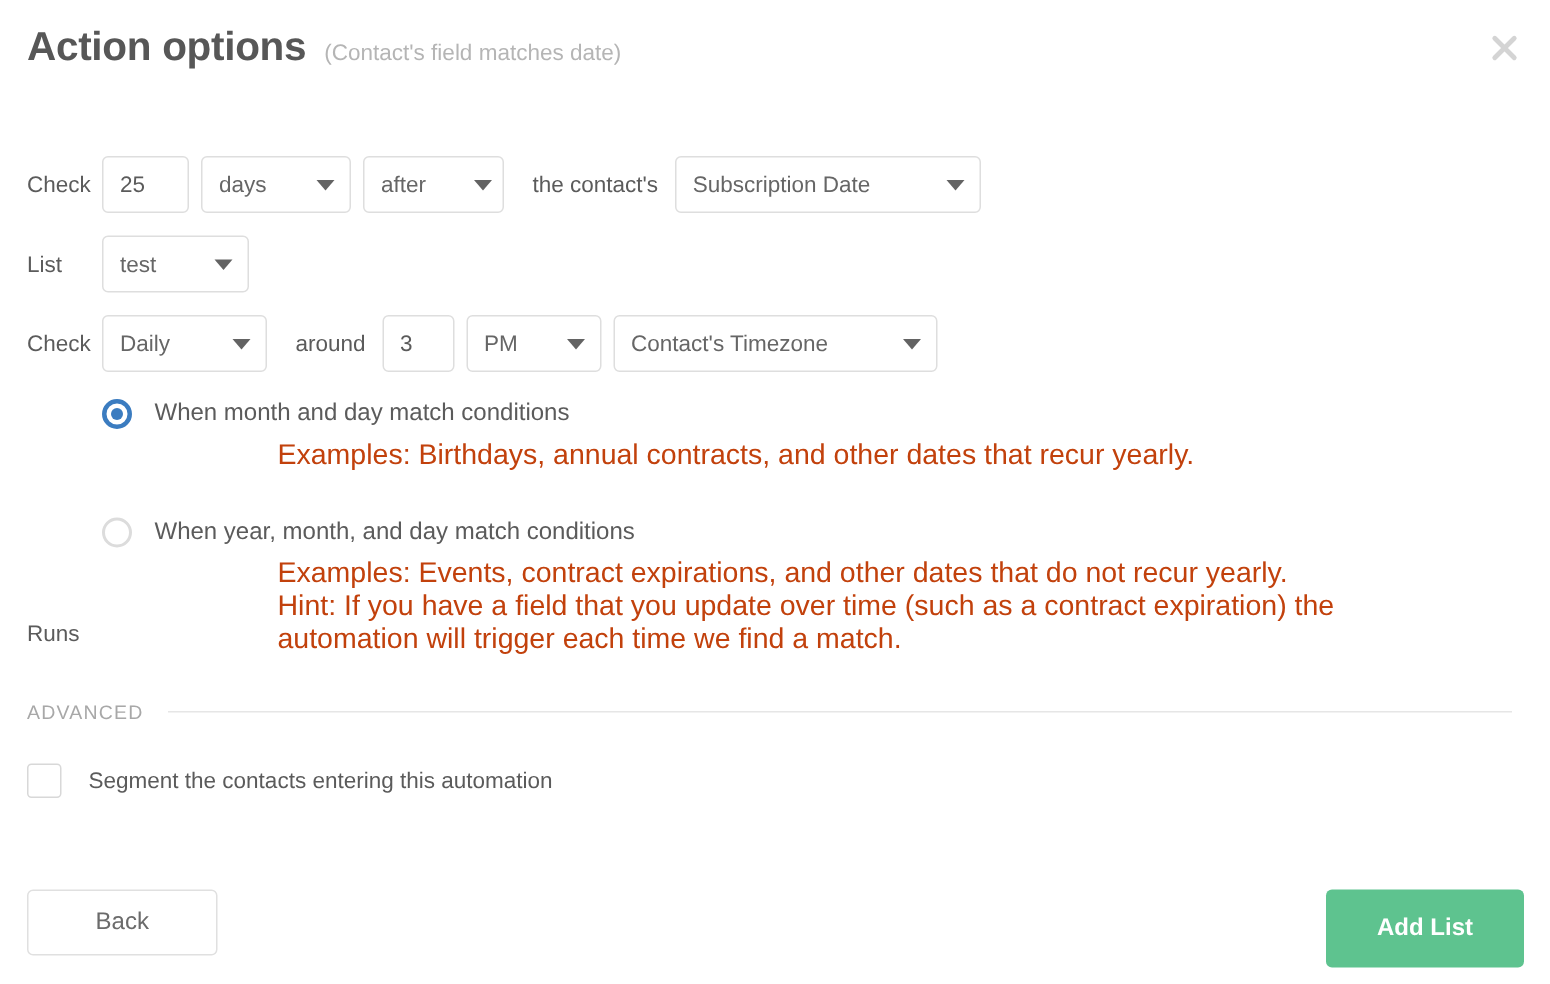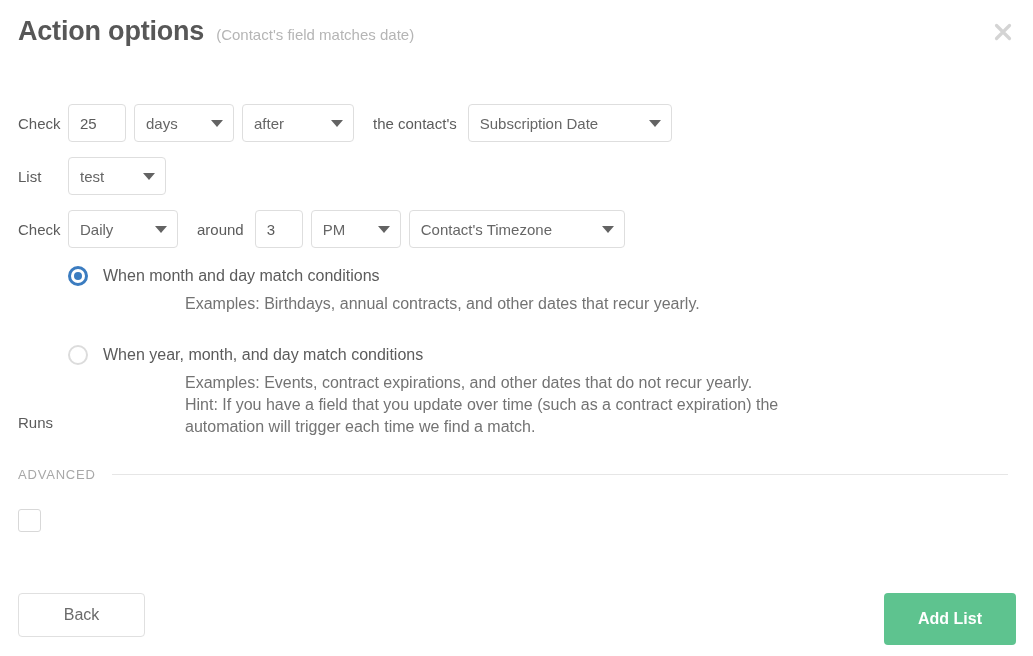--- a/index.html
+++ b/index.html
@@ -115,21 +115,21 @@
     width: 0; height: 0;
     border-left: 6px solid transparent;
     border-right: 6px solid transparent;
     border-top: 7px solid #636363;
     flex: none;
   }
 
   
   .w-num-25   { width: 58px; }
   .w-days     { width: 100px; }
-  .w-after    { width: 112px; gap: 16px; }
+  .w-after    { width: 94px; gap: 16px; }
   .w-field    { width: 204px; gap: 19px; }
   .w-list     { width: 98px; }
   .w-daily    { width: 110px; }
   .w-hour     { width: 48px; }
   .w-ampm     { width: 90px; }
   .w-tz       { width: 216px; }
 
   
   .runs-row {
     display: flex;
@@ -175,22 +175,22 @@
   .radio.unchecked {
     border: 2px solid #dcdcdc;
   }
   .radio-label {
     font-size: 16px;
     color: #5b5b5b;
     margin-left: 15px;
     line-height: 28px;
   }
   .radio-desc {
-    font-size: 16px;
-    color: #737373;
+    font-size: 19px;
+    color: #c2410c;
     margin-left: 117px;
     line-height: 22px;
     margin-top: 3px;
   }
   .radio-desc div { white-space: nowrap; }
   .gap-between { height: 26px; }
 
   
   .advanced {
     position: absolute;
@@ -371,16 +371,17 @@
   </div>
 </div>
 
 <div class="advanced">
   <span class="advanced-label">ADVANCED</span>
   <span class="advanced-rule"></span>
 </div>
 
 <div class="segment-row">
   <span class="checkbox"></span>
+  <span class="segment-label">Segment the contacts entering this automation</span>
 </div>
 
 <button class="btn-back">Back</button>
 <button class="btn-add-start">Add List</button>
 
 </body></html>

